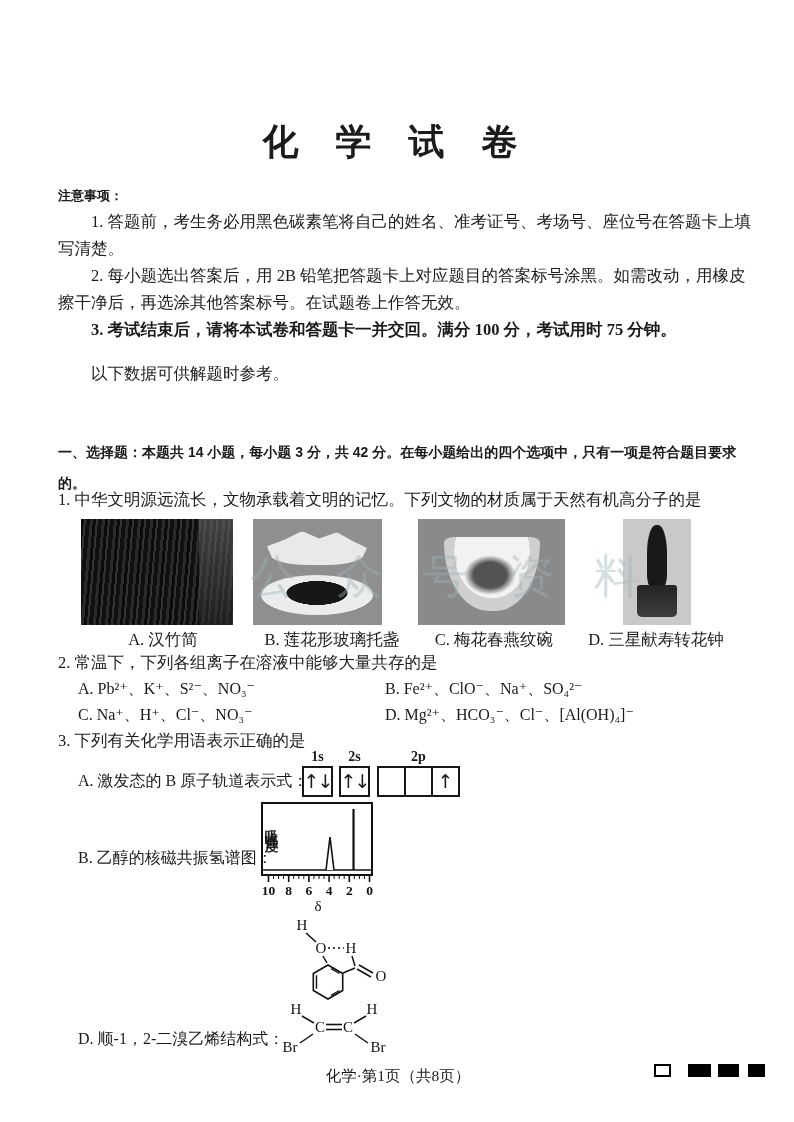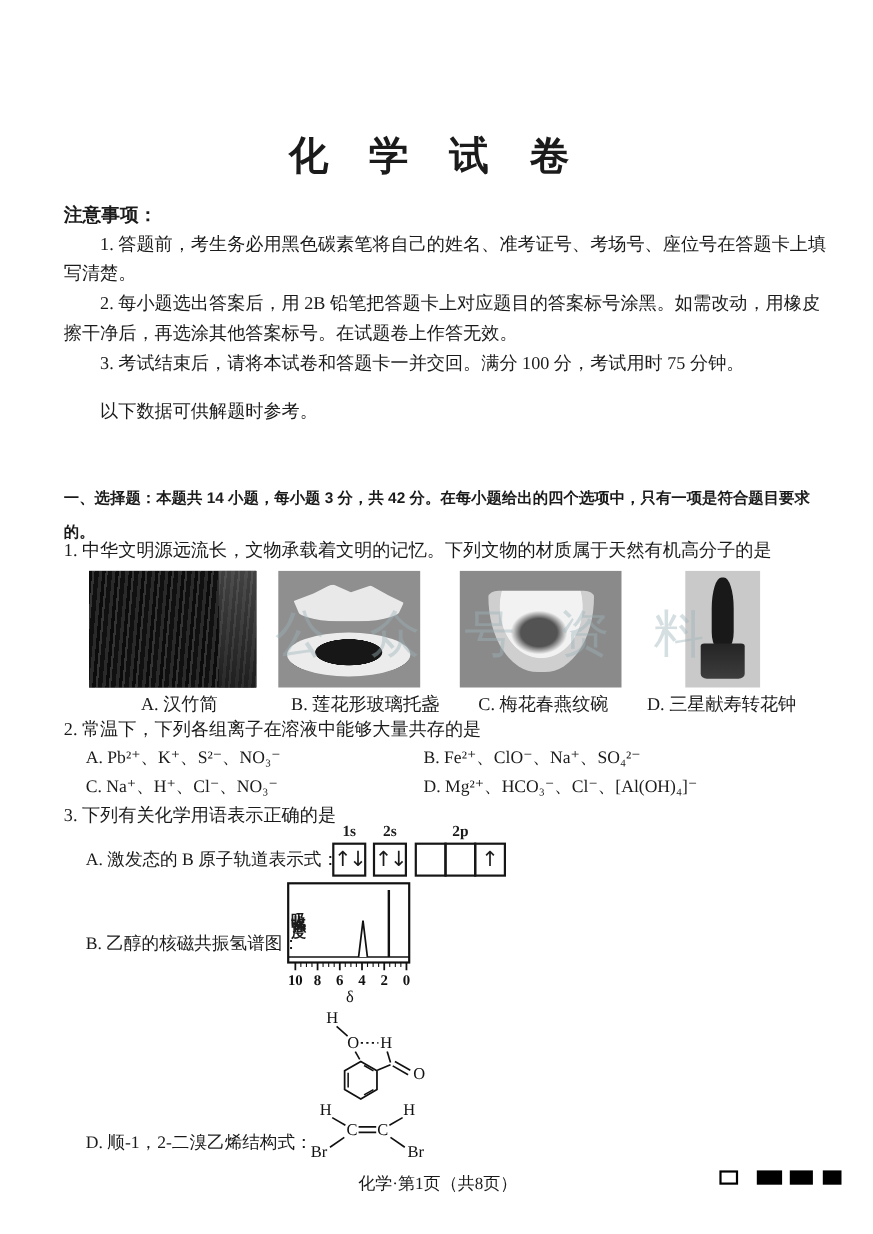--- a/index.html
+++ b/index.html
@@ -87,24 +87,24 @@
   .regmark { position:absolute; top:1064px; height:13px; background:#000; }
   .regmark.outline { background:#fff; border:2px solid #000; }
 </style>
 </head>
 <body>
 
 <div class="page">
 
   <div class="abs title">化 学 试 卷</div>
 
-  <div class="abs body-block hei" style="top:182px; font-size:17px;">注意事项：</div>
+  <div class="abs body-block hei" style="top:182px; font-size:13px;">注意事项：</div>
   <p class="abs body-block indent" style="top:208px;">1. 答题前，考生务必用黑色碳素笔将自己的姓名、准考证号、考场号、座位号在答题卡上填写清楚。</p>
   <p class="abs body-block indent" style="top:262px;">2. 每小题选出答案后，用 2B 铅笔把答题卡上对应题目的答案标号涂黑。如需改动，用橡皮擦干净后，再选涂其他答案标号。在试题卷上作答无效。</p>
-  <p class="abs body-block indent" style="top:316px;">3. 考试结束后，请将本试卷和答题卡一并交回。满分 100 分，考试用时 75 分钟。</p>
+  <p class="abs body-block indent" style="top:316px;font-weight:bold;">3. 考试结束后，请将本试卷和答题卡一并交回。满分 100 分，考试用时 75 分钟。</p>
 
   <p class="abs body-block indent" style="top:360px;">以下数据可供解题时参考。</p>
 
   <p class="abs body-block hei" style="top:437px; font-size:14px; line-height:31px;">一、选择题：本题共 14 小题，每小题 3 分，共 42 分。在每小题给出的四个选项中，只有一项是符合题目要求的。</p>
 
   <p class="abs stem" style="top:489px;">1. 中华文明源远流长，文物承载着文明的记忆。下列文物的材质属于天然有机高分子的是</p>
 
   <div class="photo photo-a hatch"></div>
   <div class="photo photo-b hatch"></div>
   <div class="photo photo-c hatch"></div>

